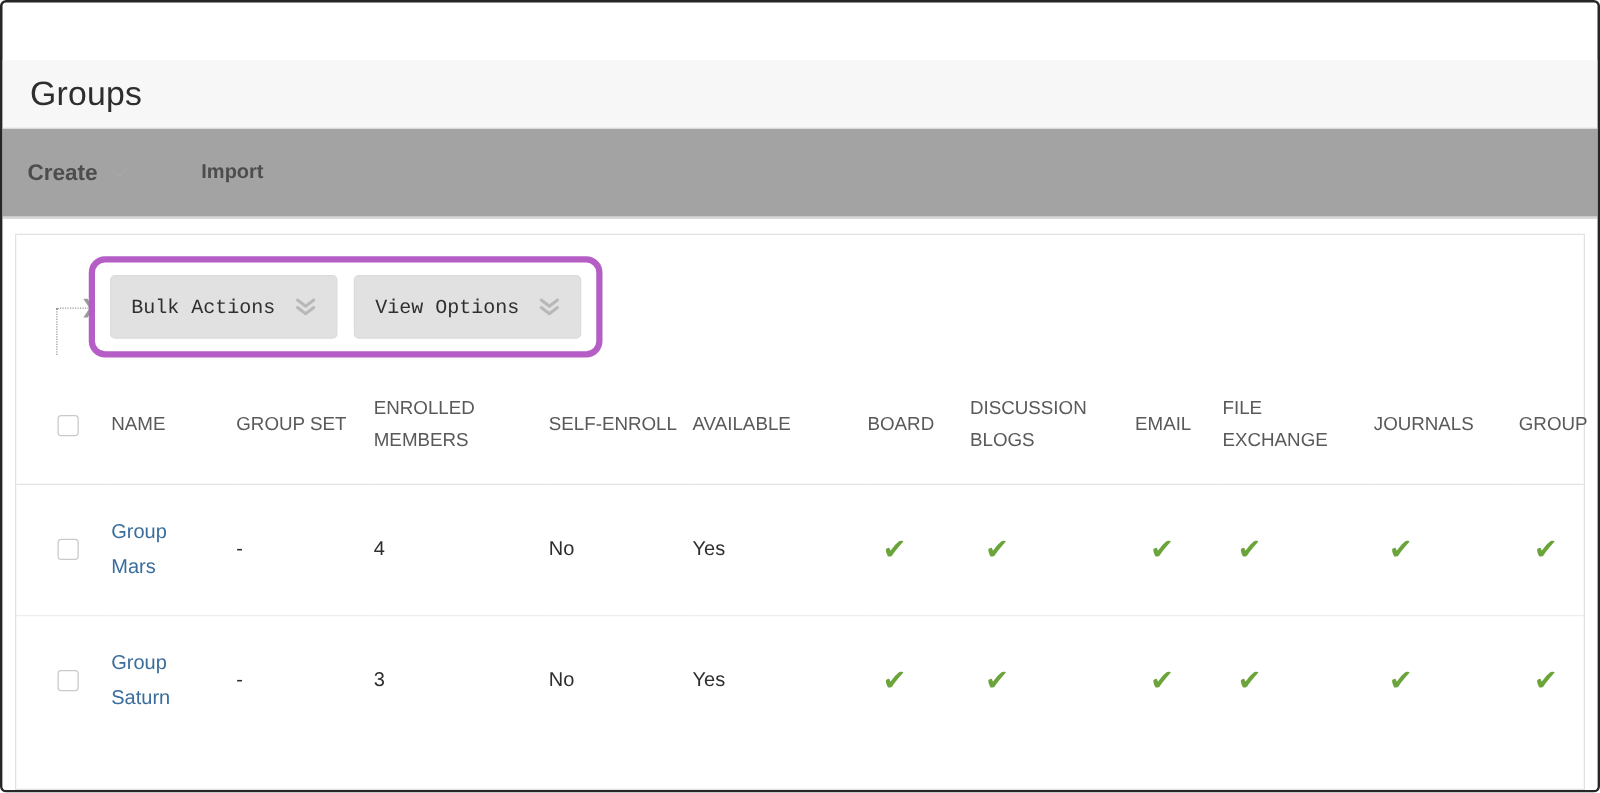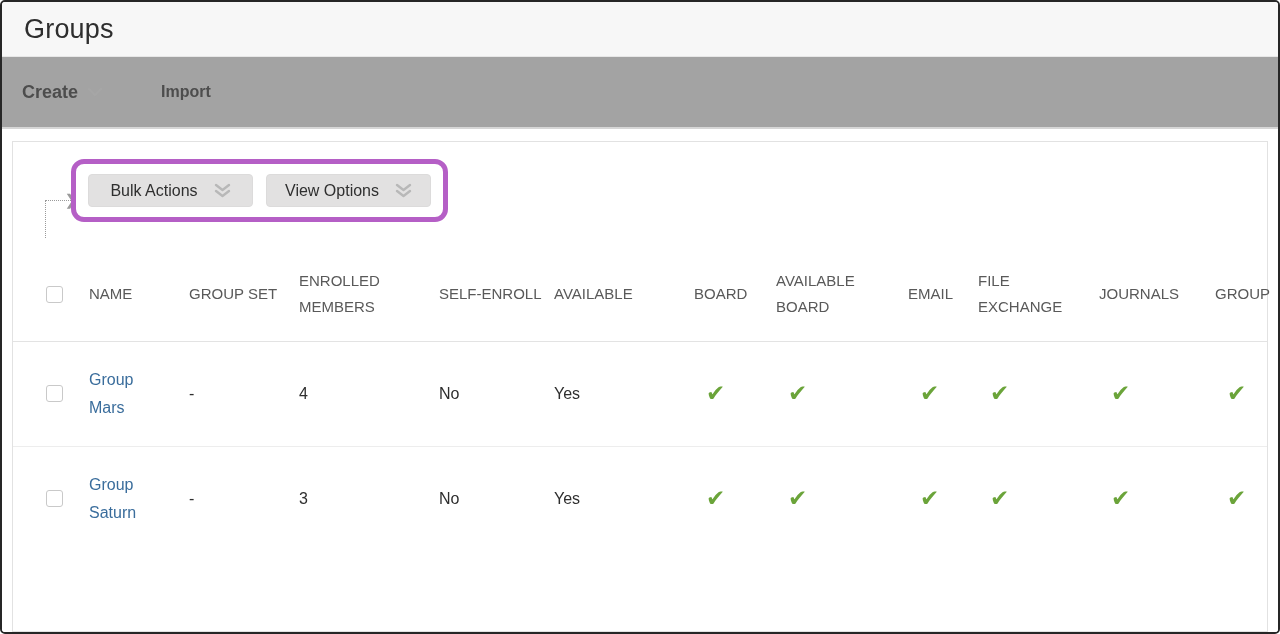--- a/index.html
+++ b/index.html
@@ -10,21 +10,21 @@
   }
   .frame {
     width: 1280px; height: 634px;
     border: 2px solid #262626; border-radius: 5px;
     overflow: hidden; background: #fff;
     display: flex; flex-direction: column;
   }
   
   .page-header {
     background: #f7f7f7; padding: 12px 22px 11px 22px;
-    border-bottom: 1px solid #e7e7e7; flex: 0 0 auto;
+    border-bottom: 1px solid #e7e7e7; flex: 0 0 auto; margin-top: 46px;
   }
   .page-title { font-size: 27px; font-weight: 400; color: #2e2e2e; letter-spacing: .2px; }
   
   .toolbar {
     background: #a3a3a3; height: 72px; flex: 0 0 auto;
     display: flex; align-items: center; padding-left: 20px;
     border-bottom: 2px solid #d6d6d6;
   }
   .toolbar-item { display: inline-flex; align-items: center; gap: 9px; cursor: pointer; }
   .create-label { font-size: 18px; font-weight: 700; color: #4d4d4d; }
@@ -44,24 +44,24 @@
     position: absolute; right: -6px; top: -11px;
     color: #9a9a9a; font-size: 15px; line-height: 20px;
   }
   .highlight-box {
     position: absolute; left: 58px; top: -1px;
     border: 5px solid var(--highlight, #b55fc6); border-radius: 13px;
     padding: 10px 12px; display: inline-flex; gap: 13px; background: transparent;
   }
   .gray-btn {
     background: #e2e1e1; border: 1px solid #dcdbdb; border-radius: 4px;
-    height: 33px; min-width: 165px; padding: 0 16px;
+    height: 51px; min-width: 165px; padding: 0 16px;
     display: inline-flex; align-items: center; justify-content: center; gap: 16px;
     font-size: 16px; color: #2f2f2f; cursor: pointer;
-    font-family: Liberation Sans, sans-serif;
+    font-family: Liberation Mono, monospace;
   }
   
   table.groups { width: 100%; border-collapse: collapse; table-layout: fixed; margin-top: 4px; }
   th {
     text-align: left; font-weight: 400; font-size: 15px; color: #595959;
     padding: 22px 8px 20px 0; vertical-align: middle; line-height: 1.75;
     border-bottom: 1px solid #e3e3e3;
   }
   td {
     font-size: 16px; color: #2e2e2e; padding: 24px 8px 24px 0;
@@ -146,21 +146,21 @@
           <tr>
             <th>
               <input type="checkbox" class="cb" style="">
             </th>
             <th>NAME</th>
             <th>GROUP SET</th>
             <th>ENROLLED MEMBERS</th>
             <th>SELF-ENROLL</th>
             <th>AVAILABLE</th>
             <th>BOARD</th>
-            <th>AVAILABLE BOARD</th>
+            <th>DISCUSSION BLOGS</th>
             <th>EMAIL</th>
             <th>FILE EXCHANGE</th>
             <th>JOURNALS</th>
             <th>GROUP</th>
           </tr>
         </thead>
         <tbody>
           <tr>
             <td>
                 <input type="checkbox" class="cb" style="">

